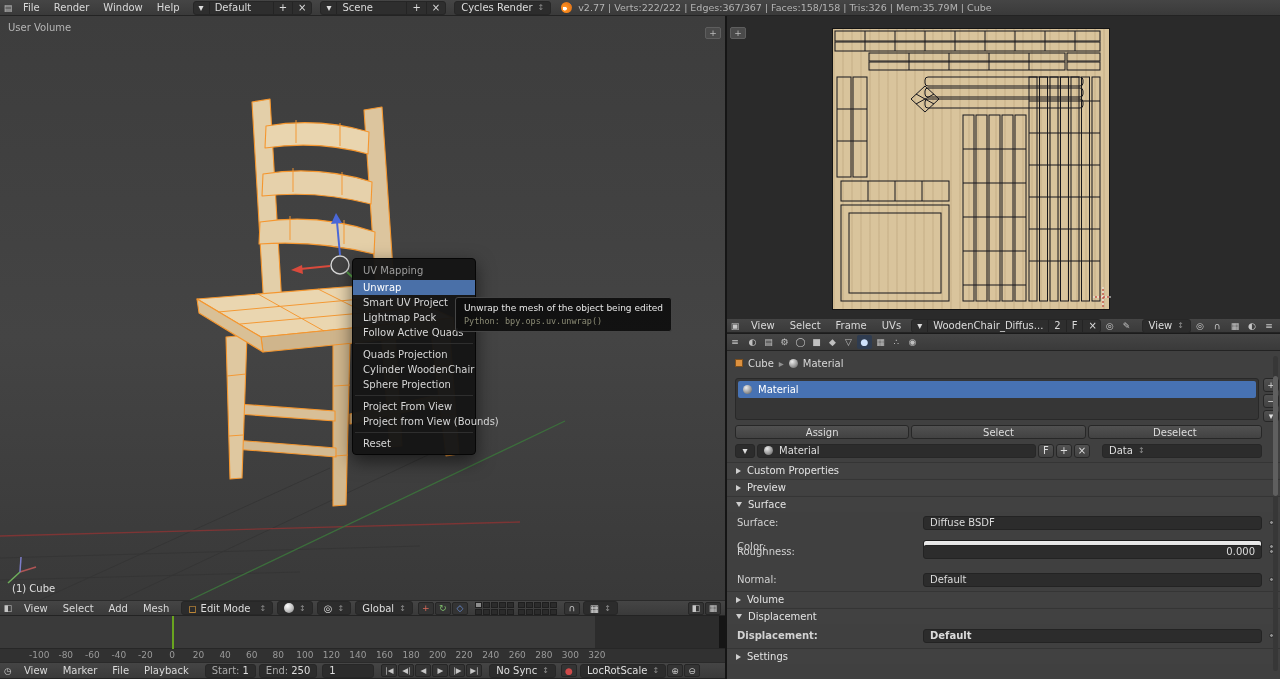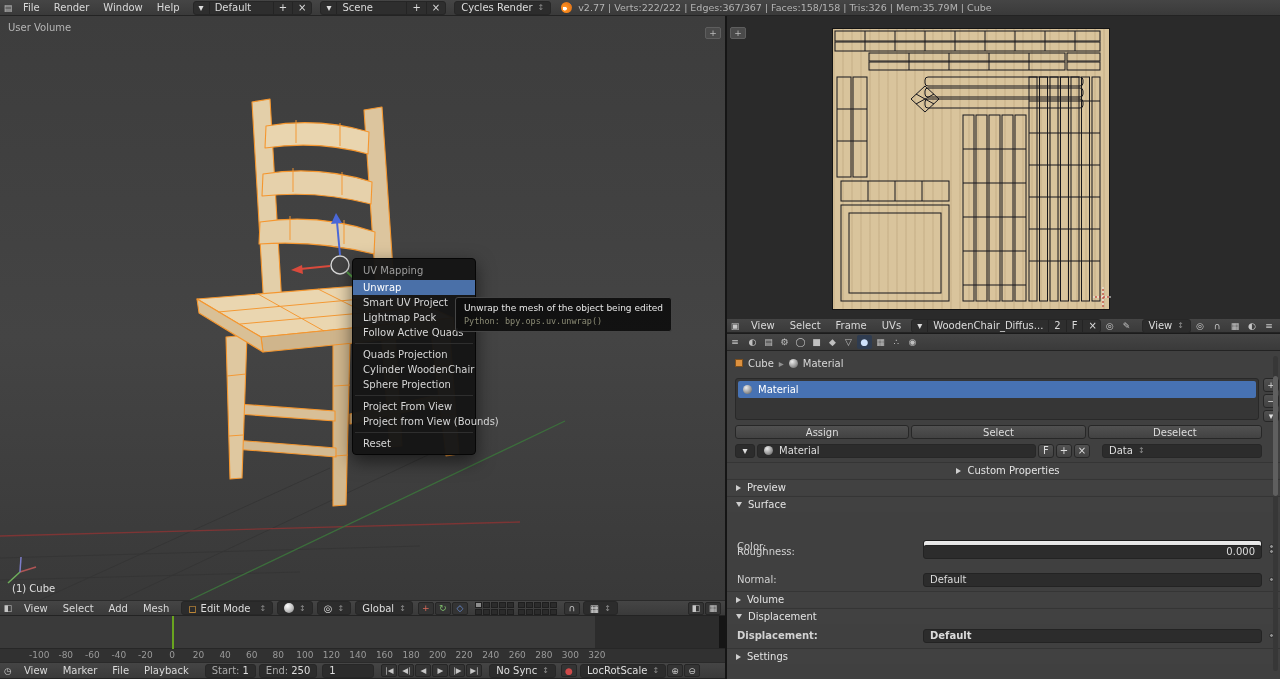--- a/index.html
+++ b/index.html
@@ -387,33 +387,40 @@
       </span>
     <span class="widget" style="width:16px;justify-content:center;padding:0;">
         <span>×</span>
       </span>
     <span style="width:8px;"></span>
     <span class="widget dark dd" style="width:160px;">
         <span>Data</span>
       </span>
   </div>
 
-  <div class="phead" style="top:128px;justify-content:center;">
+  <div class="phead" style="top:128px;">
       <span class="tri-r"></span>
       <span>Custom Properties</span>
     </div>
   <div class="phead" style="top:162px;">
       <span class="tri-d"></span>
       <span>Surface</span>
     </div>
   <div class="phead" style="top:145px;">
       <span class="tri-r"></span>
       <span>Preview</span>
     </div>
 
+  <div class="prow" style="top:181px;">
+    <span class="plab">Surface:</span>
+    <span class="pval dark">
+        <span>Diffuse BSDF</span>
+      </span>
+    <span class="socket" style="right:-12px;"></span>
+  </div>
   <div class="prow" style="top:205px;">
     <span class="plab">Color:</span>
     <span class="pval" style="background:linear-gradient(#ececec,#d2d2d2);border-color:#1e1e1e;"></span>
     <span class="socket" style="right:-12px;"></span>
   </div>
   <div class="prow" style="top:210px;">
     <span class="plab">Roughness:</span>
     <span class="pval" style="justify-content:flex-end;">
         <span>0.000</span>
       </span>

